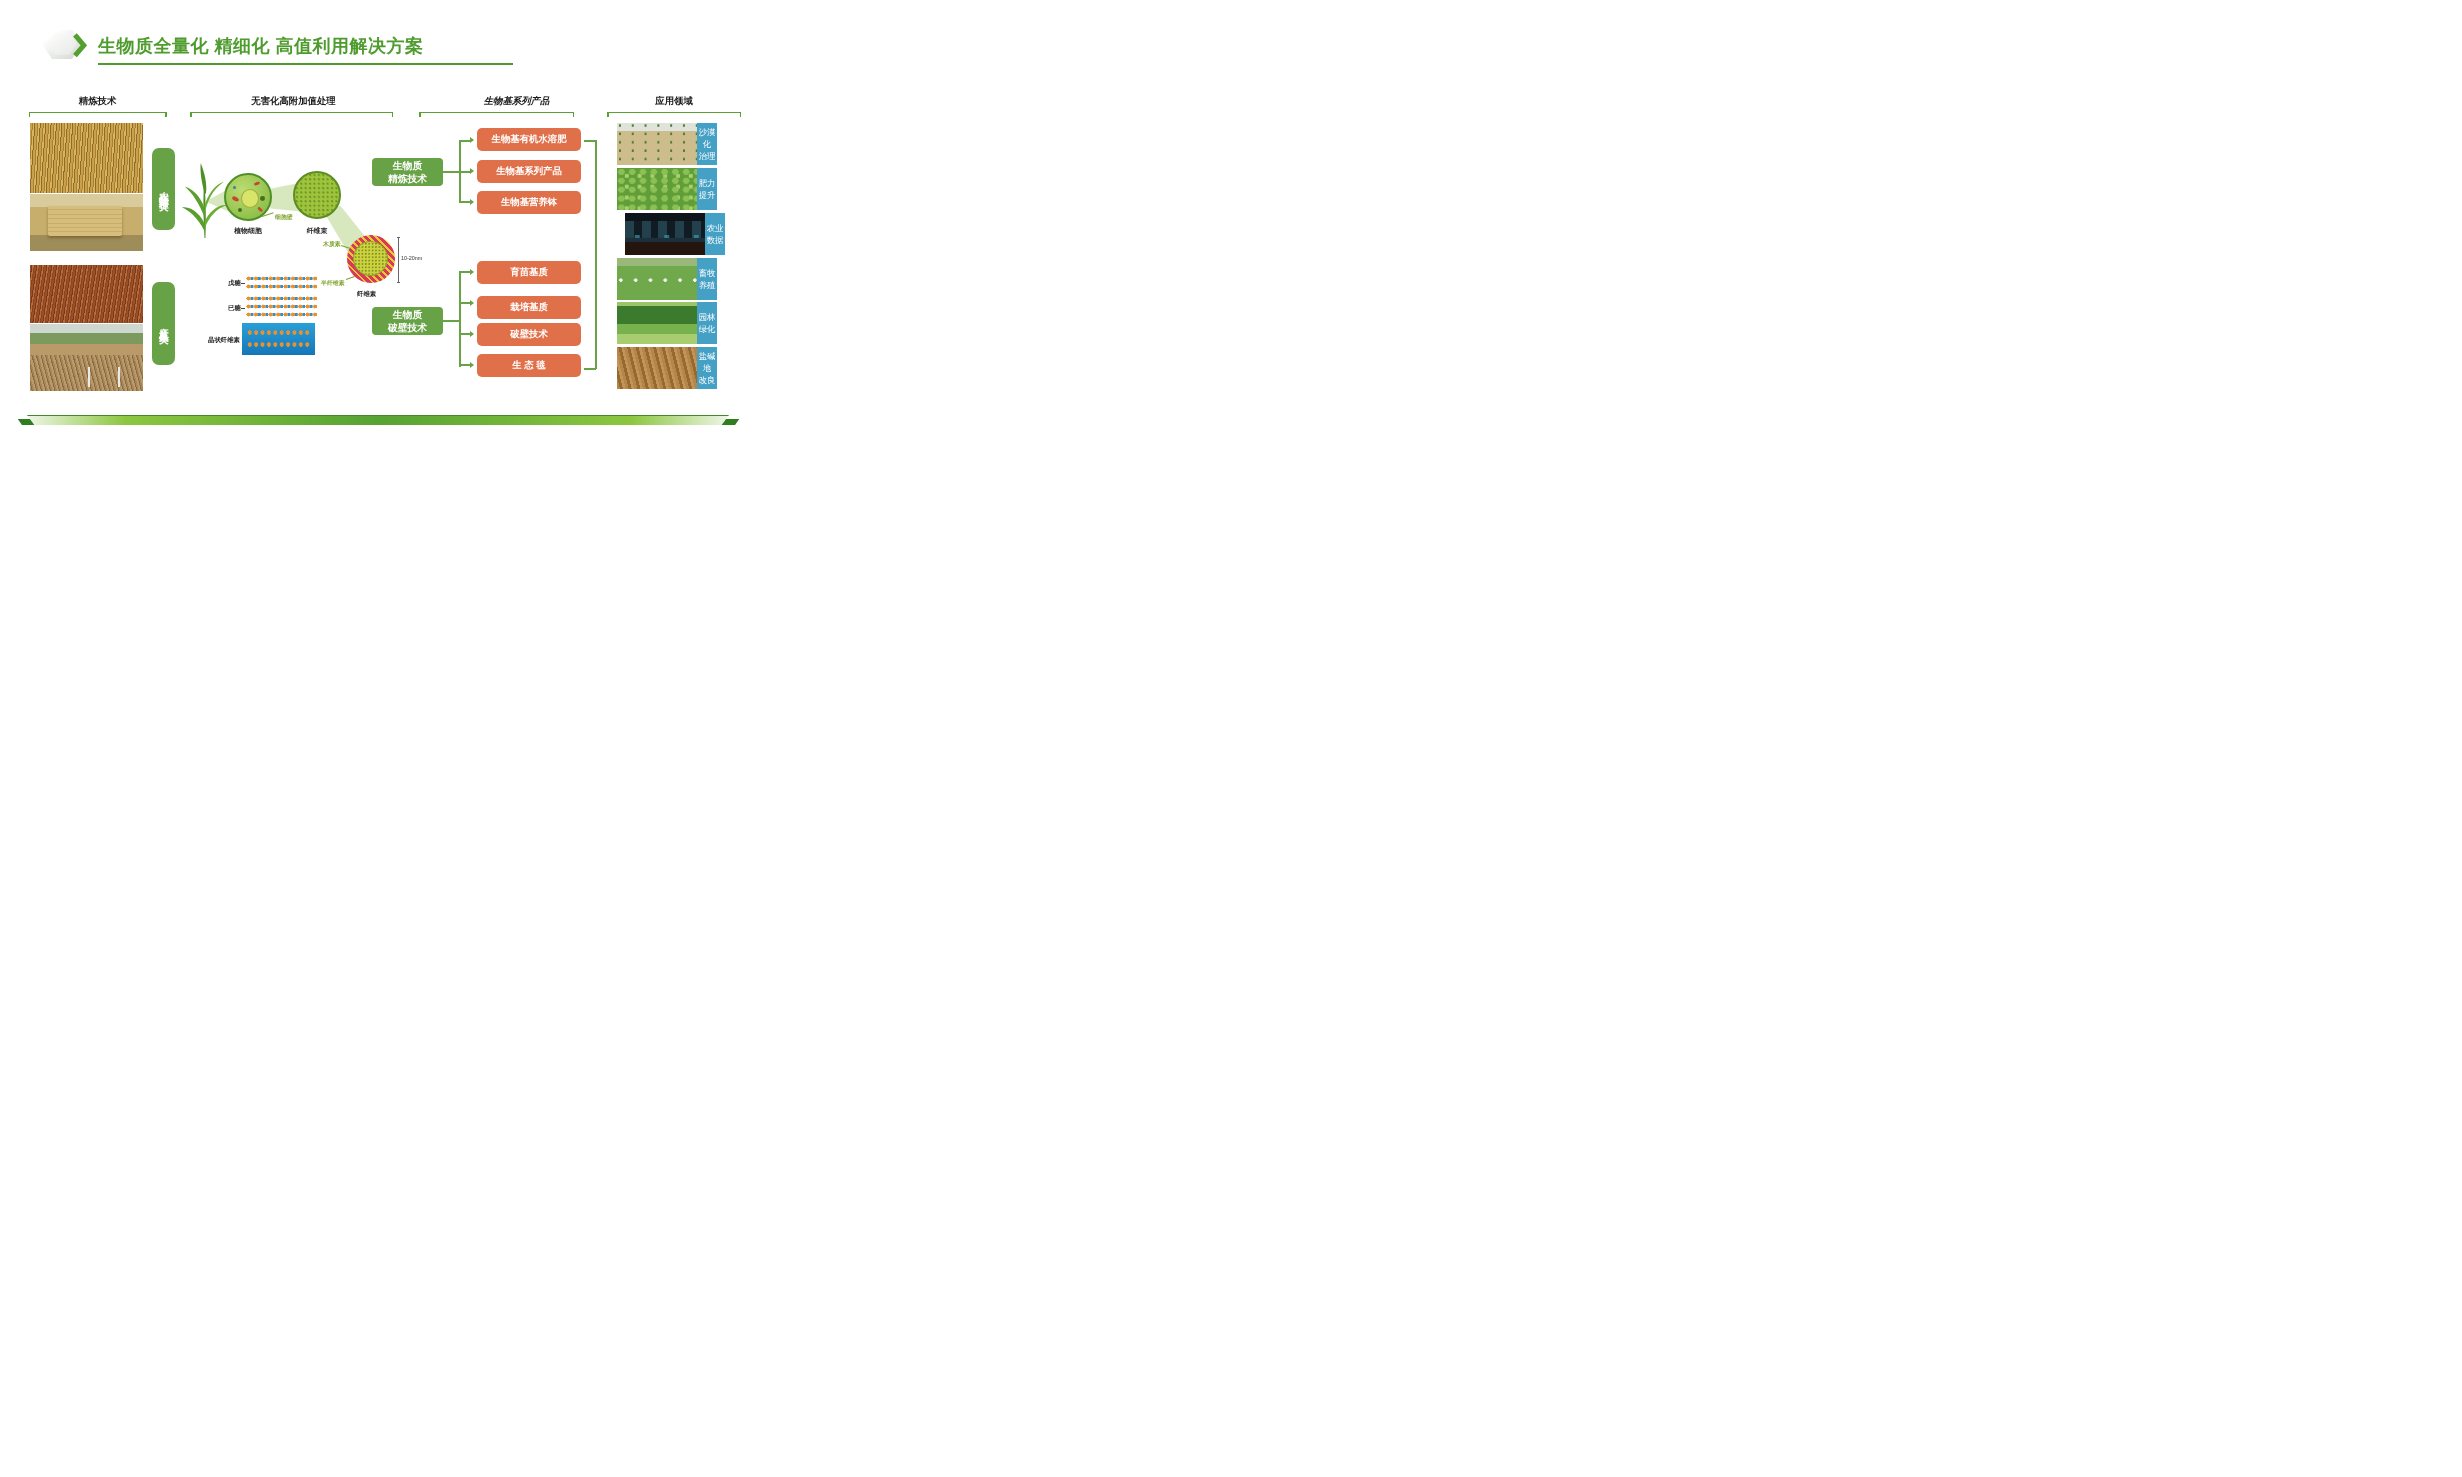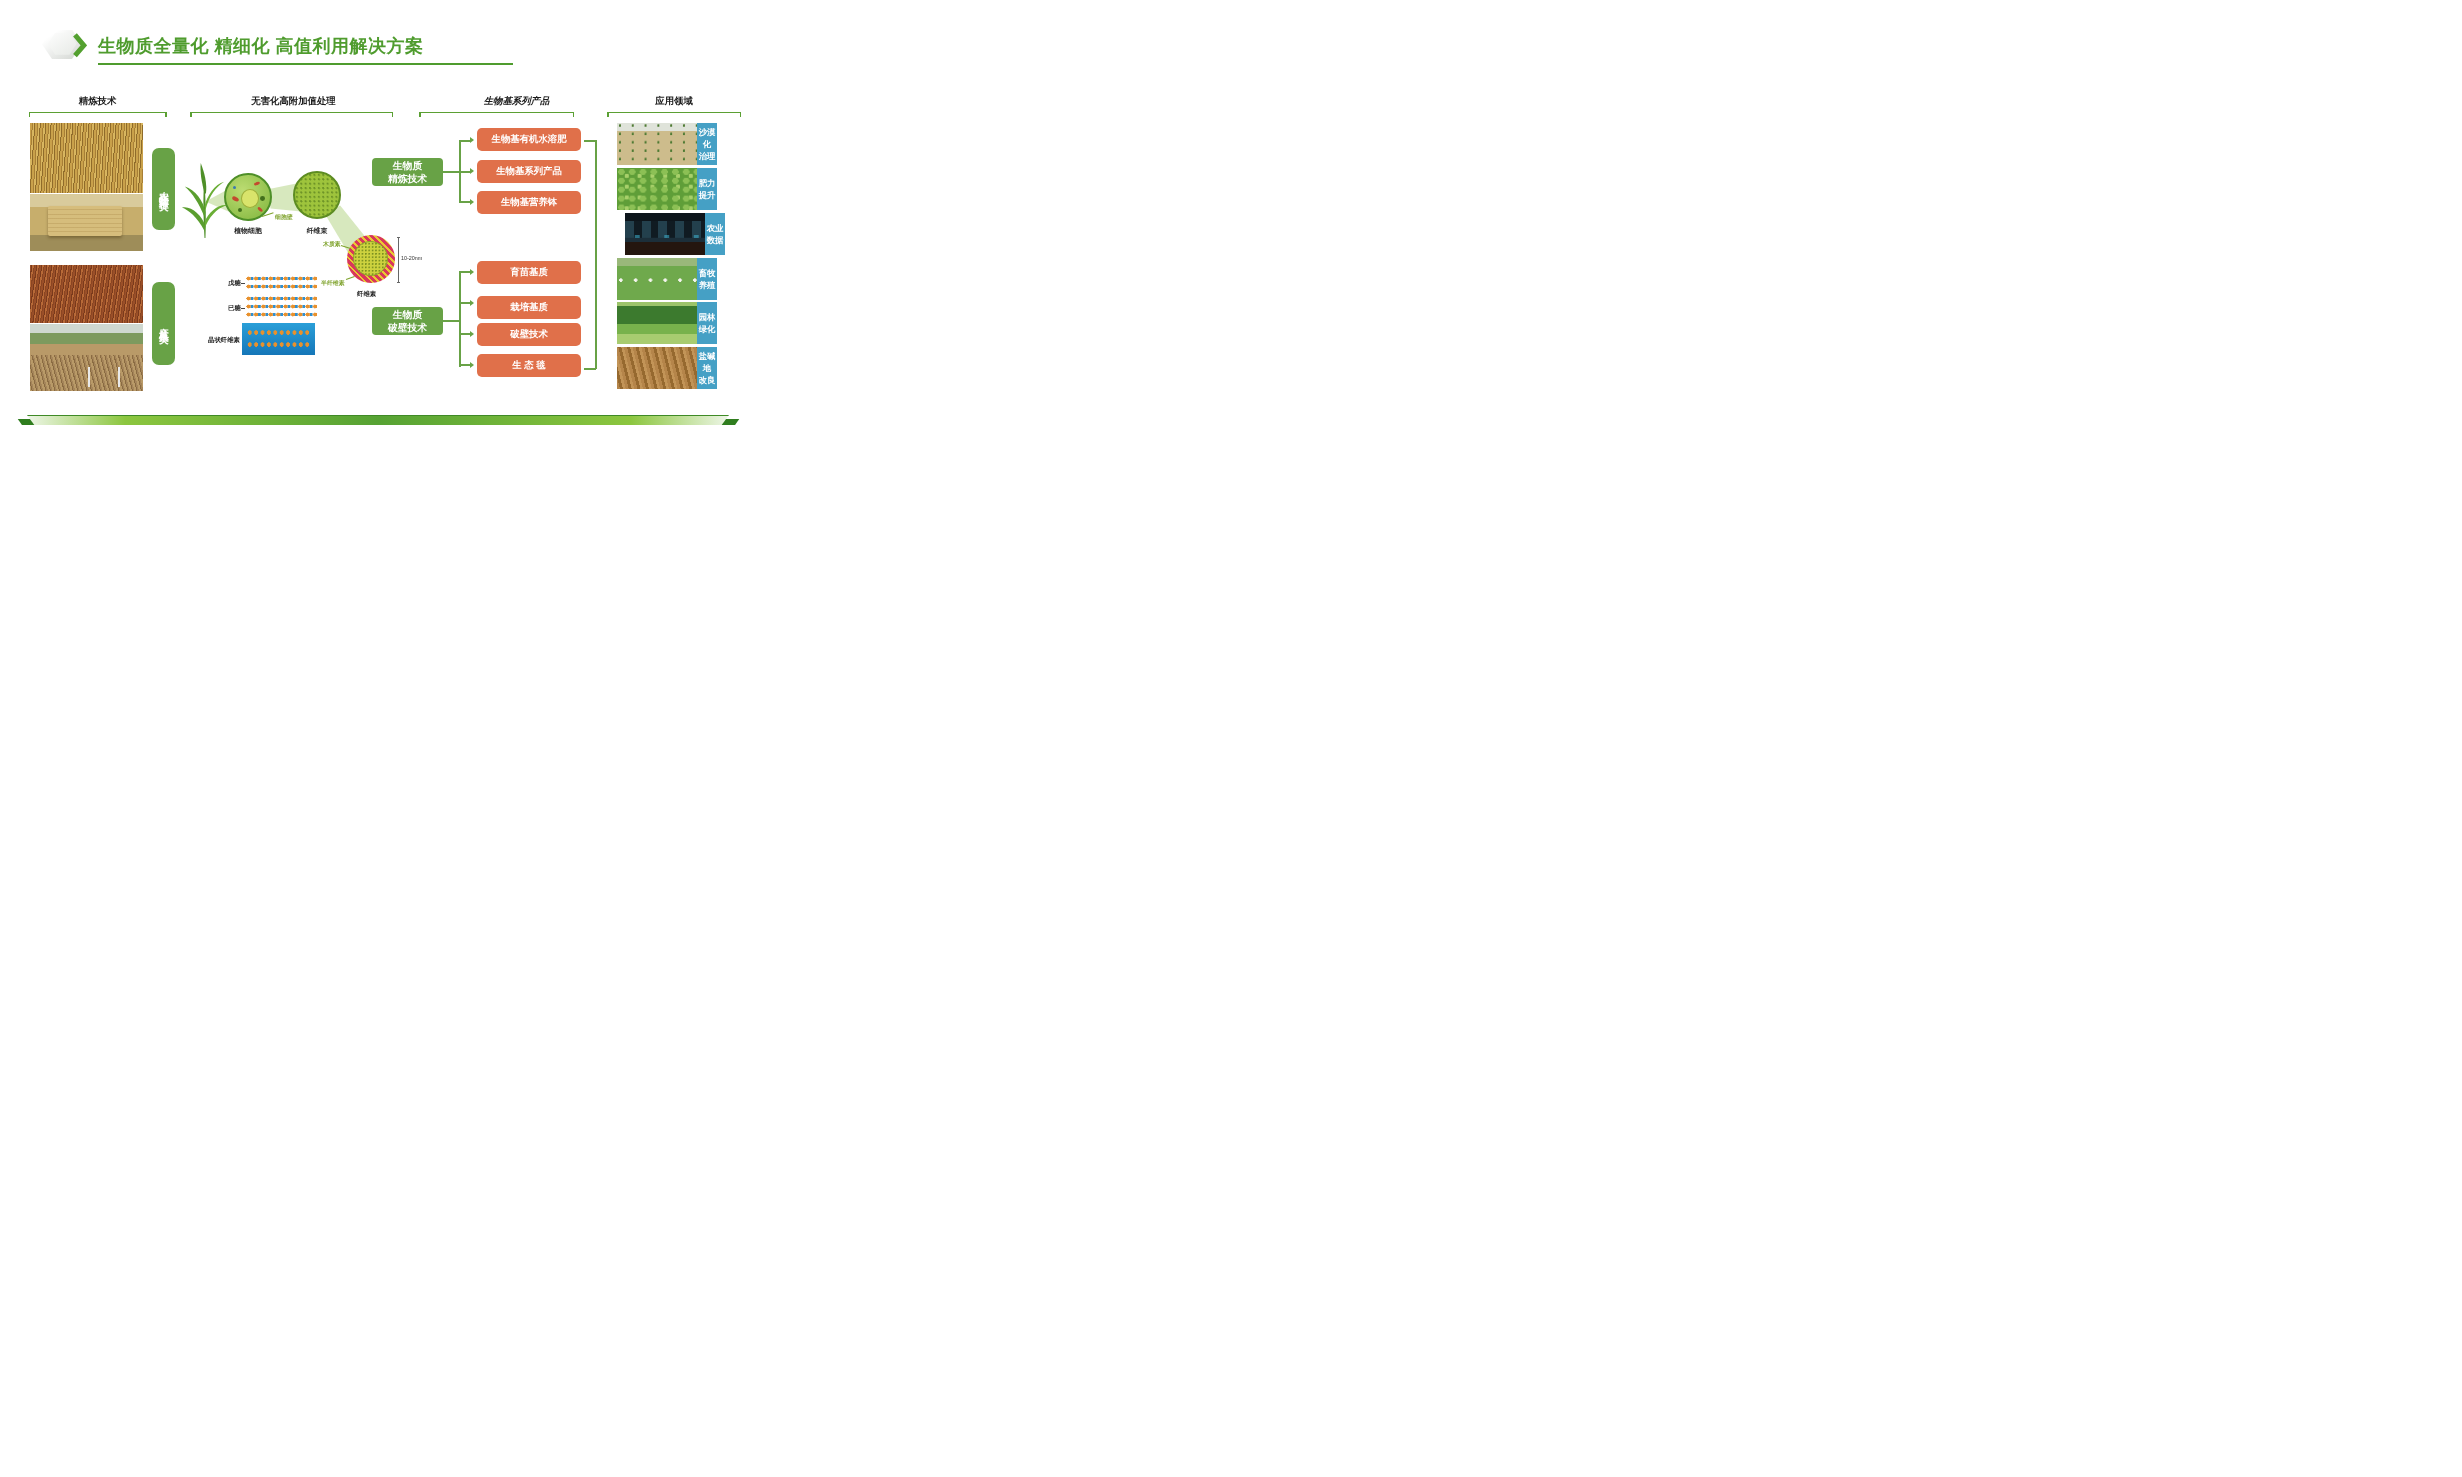--- a/index.html
+++ b/index.html
@@ -157,21 +157,21 @@
 
   
   .link-vline { left:595px; top:140px; width:1.5px; height:229px; background:#68a246; }
   .link-tick { left:584px; width:12.3px; height:1.5px; background:#68a246; }
 
   
   .app-row { left:617px; width:123px; height:42px; display:flex; }
   .app-img { width:80px; height:42px; }
   .app-label {
     width:20px; height:42px; background:#45a0c5; color:#fff;
-    font-size:8.4px; font-weight:bold; line-height:1.45;
+    font-size:8.4px; font-weight:normal; line-height:1.45;
     display:flex; align-items:center; justify-content:center; text-align:center;
   }
   .img-desert {
     background:
       radial-gradient(circle at 3px 2.5px,#4e7a33 1.1px,rgba(0,0,0,0) 1.4px),
       linear-gradient(180deg,#dfe3da 0 18%,#cdbc8c 18% 100%);
     background-size:12.8px 8.4px,100% 100%;
   }
   .img-cabbage {
     background-color:#5f9e38;

